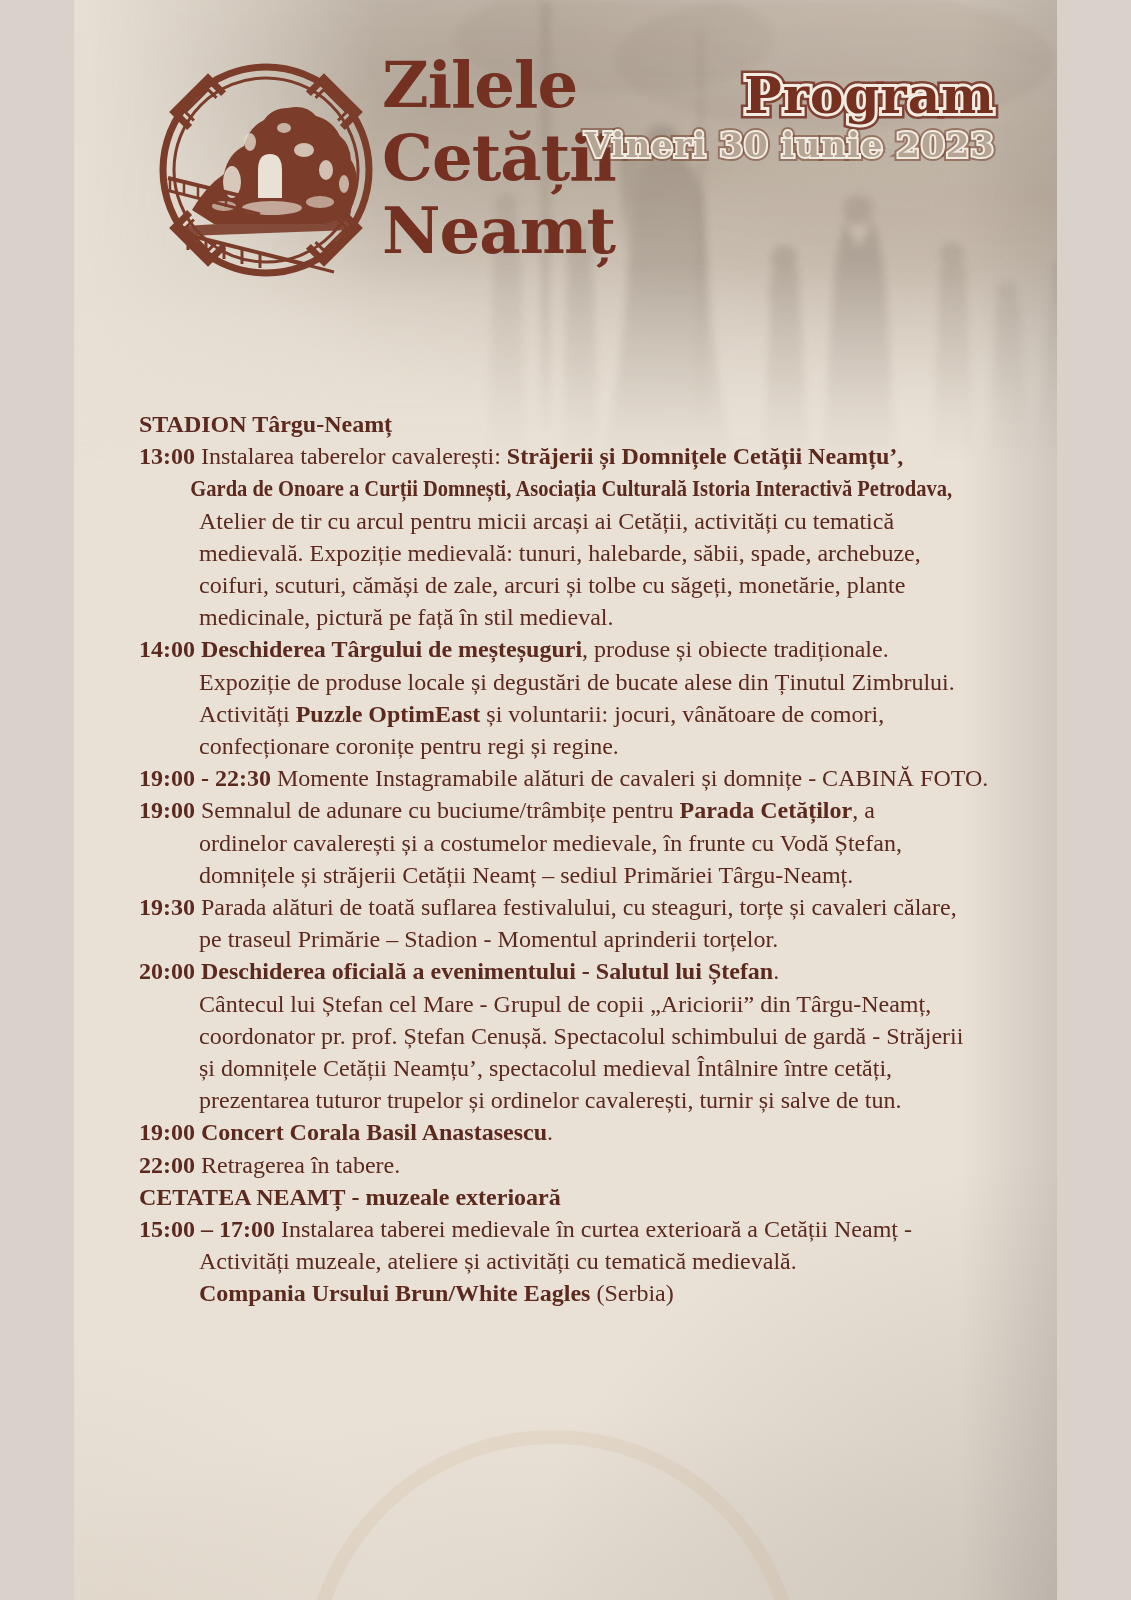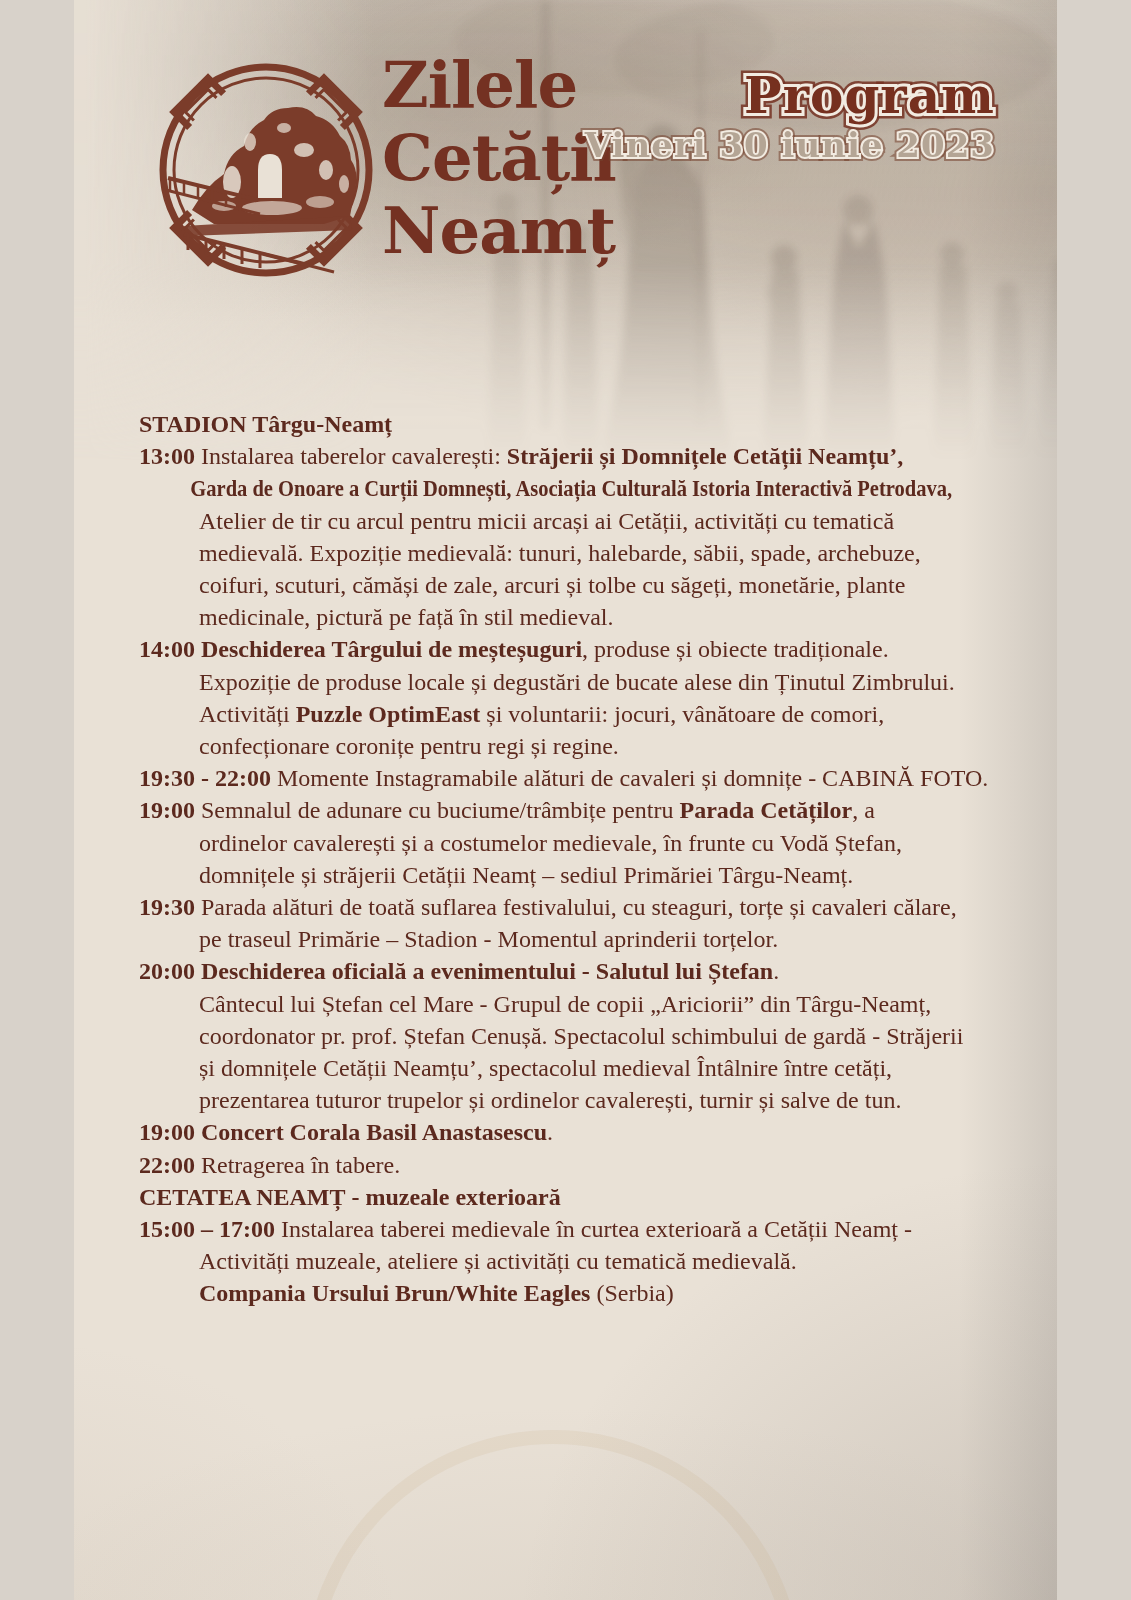--- a/index.html
+++ b/index.html
@@ -216,21 +216,21 @@
       <div class="line"><span class="b">13:00</span><span> Instalarea taberelor cavalerești: </span><span class="b">Străjerii și Domnițele Cetății Neamțu’,</span></div>
       <div class="line indent condensed"><span class="b">Garda de Onoare a Curții Domnești, Asociația Culturală Istoria Interactivă Petrodava,</span></div>
       <div class="line indent"><span>Atelier de tir cu arcul pentru micii arcași ai Cetății, activități cu tematică</span></div>
       <div class="line indent"><span>medievală. Expoziție medievală: tunuri, halebarde, săbii, spade, archebuze,</span></div>
       <div class="line indent"><span>coifuri, scuturi, cămăși de zale, arcuri și tolbe cu săgeți, monetărie, plante</span></div>
       <div class="line indent"><span>medicinale, pictură pe față în stil medieval.</span></div>
       <div class="line"><span class="b">14:00 Deschiderea Târgului de meșteșuguri</span><span>, produse și obiecte tradiționale.</span></div>
       <div class="line indent"><span>Expoziție de produse locale și degustări de bucate alese din Ținutul Zimbrului.</span></div>
       <div class="line indent"><span>Activități </span><span class="b">Puzzle OptimEast</span><span> și voluntarii: jocuri, vânătoare de comori,</span></div>
       <div class="line indent"><span>confecționare coronițe pentru regi și regine.</span></div>
-      <div class="line"><span class="b">19:30 - 22:00</span><span> Momente Instagramabile alături de cavaleri și domnițe - CABINĂ FOTO.</span></div>
+      <div class="line"><span class="b">19:00 - 22:30</span><span> Momente Instagramabile alături de cavaleri și domnițe - CABINĂ FOTO.</span></div>
       <div class="line"><span class="b">19:00</span><span> Semnalul de adunare cu buciume/trâmbițe pentru </span><span class="b">Parada Cetăților</span><span>, a</span></div>
       <div class="line indent"><span>ordinelor cavalerești și a costumelor medievale, în frunte cu Vodă Ștefan,</span></div>
       <div class="line indent"><span>domnițele și străjerii Cetății Neamț – sediul Primăriei Târgu-Neamț.</span></div>
       <div class="line"><span class="b">19:30</span><span> Parada alături de toată suflarea festivalului, cu steaguri, torțe și cavaleri călare,</span></div>
       <div class="line indent"><span>pe traseul Primărie – Stadion - Momentul aprinderii torțelor.</span></div>
       <div class="line"><span class="b">20:00 Deschiderea oficială a evenimentului - Salutul lui Ștefan</span><span>.</span></div>
       <div class="line indent"><span>Cântecul lui Ștefan cel Mare - Grupul de copii „Ariciorii” din Târgu-Neamț,</span></div>
       <div class="line indent"><span>coordonator pr. prof. Ștefan Cenușă. Spectacolul schimbului de gardă - Străjerii</span></div>
       <div class="line indent"><span>și domnițele Cetății Neamțu’, spectacolul medieval Întâlnire între cetăți,</span></div>
       <div class="line indent"><span>prezentarea tuturor trupelor și ordinelor cavalerești, turnir și salve de tun.</span></div>

